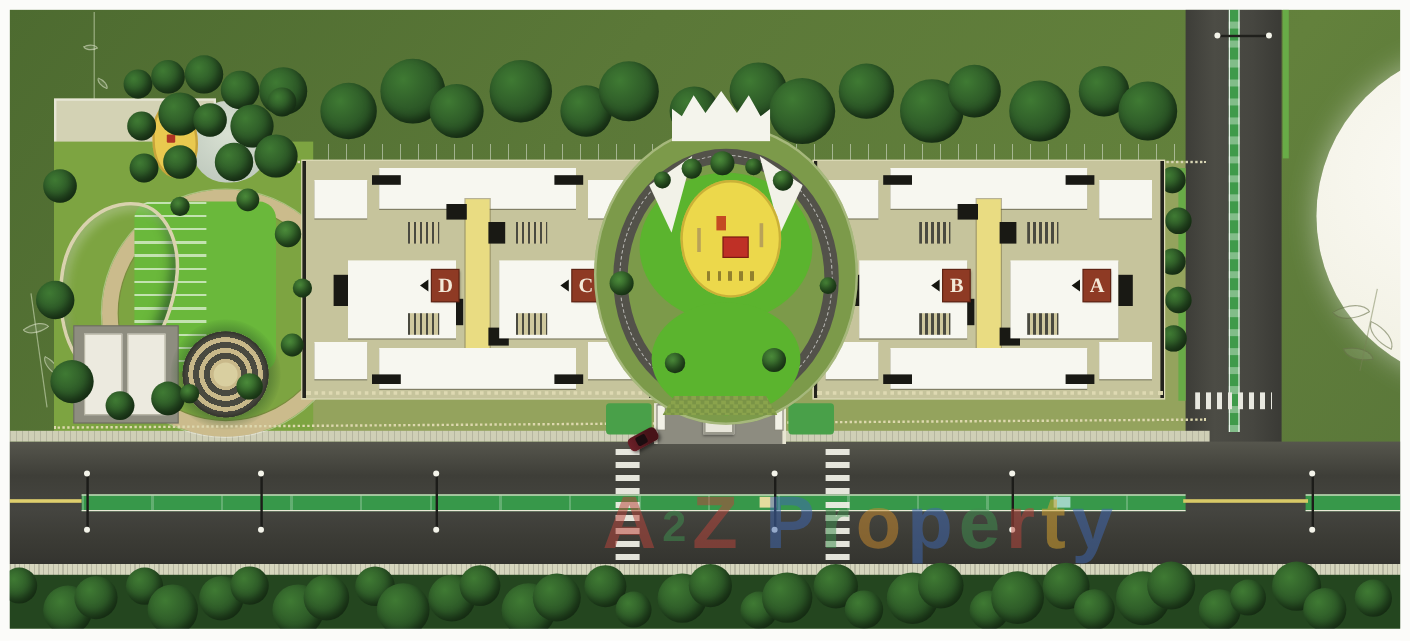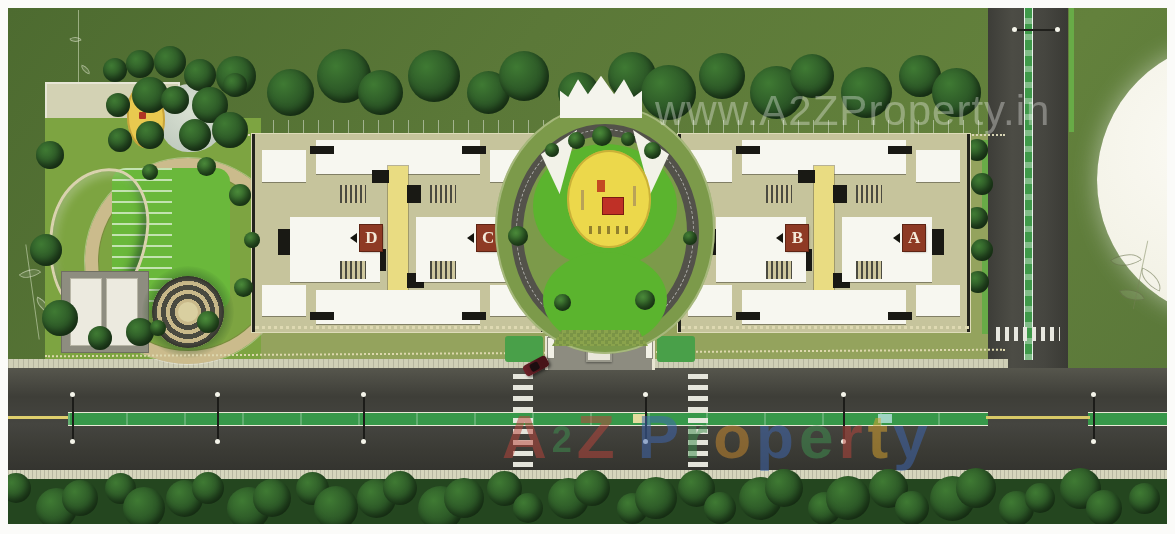--- a/index.html
+++ b/index.html
@@ -471,20 +471,19 @@
       <div class="tree palm" style="left: 683px; top: 231px; width: 14px; height: 14px;"></div>
       <div class="tree palm" style="left: 553.5px; top: 293.5px; width: 17px; height: 17px;"></div>
       <div class="tree palm" style="left: 635px; top: 290px; width: 20px; height: 20px;"></div>
       <div class="tree dark" style="left: 966px; top: 139px; width: 22px; height: 22px;"></div>
       <div class="tree dark" style="left: 971px; top: 173px; width: 22px; height: 22px;"></div>
       <div class="tree dark" style="left: 966px; top: 207px; width: 22px; height: 22px;"></div>
       <div class="tree dark" style="left: 971px; top: 239px; width: 22px; height: 22px;"></div>
       <div class="tree dark" style="left: 967px; top: 271px; width: 22px; height: 22px;"></div>
     </div>
 
-  <div id="wm-top" class="abs">www.A2ZProperty.in</div>
   <div id="wm-brand" class="abs"><span style="color: rgb(184, 69, 60);">A</span><span class="sub" style="color: rgb(63, 143, 79);">2</span><span style="color: rgb(184, 69, 60);">Z</span><span class="gap"></span><span style="color: rgb(63, 103, 176);">P</span><span style="color: rgb(63, 143, 79);">r</span><span style="color: rgb(201, 138, 46);">o</span><span style="color: rgb(63, 103, 176);">p</span><span style="color: rgb(63, 143, 79);">e</span><span style="color: rgb(184, 69, 60);">r</span><span style="color: rgb(217, 164, 47);">t</span><span style="color: rgb(63, 103, 176);">y</span></div>
 
   <div class="abs frame" style="left:0;top:0;width:1175px;height:8px;"></div>
   <div class="abs frame" style="left:0;top:524px;width:1175px;height:10px;"></div>
   <div class="abs frame" style="left:0;top:0;width:8px;height:534px;"></div>
   <div class="abs frame" style="left:1167px;top:0;width:8px;height:534px;"></div>
 </div>
 
 </body></html>

